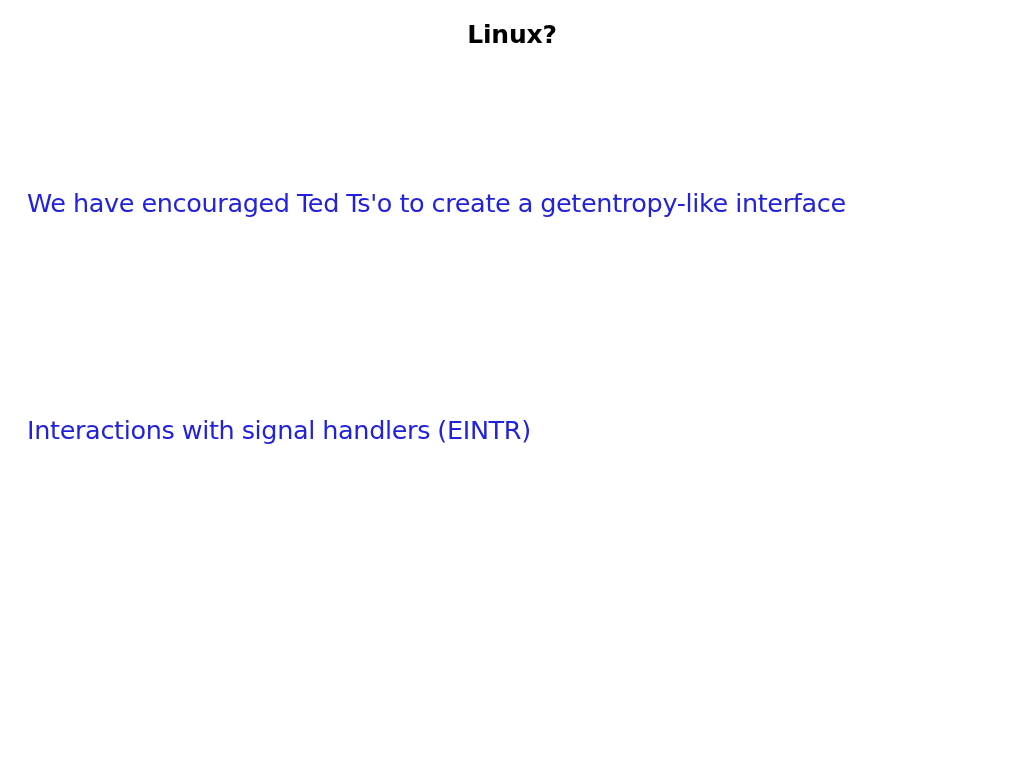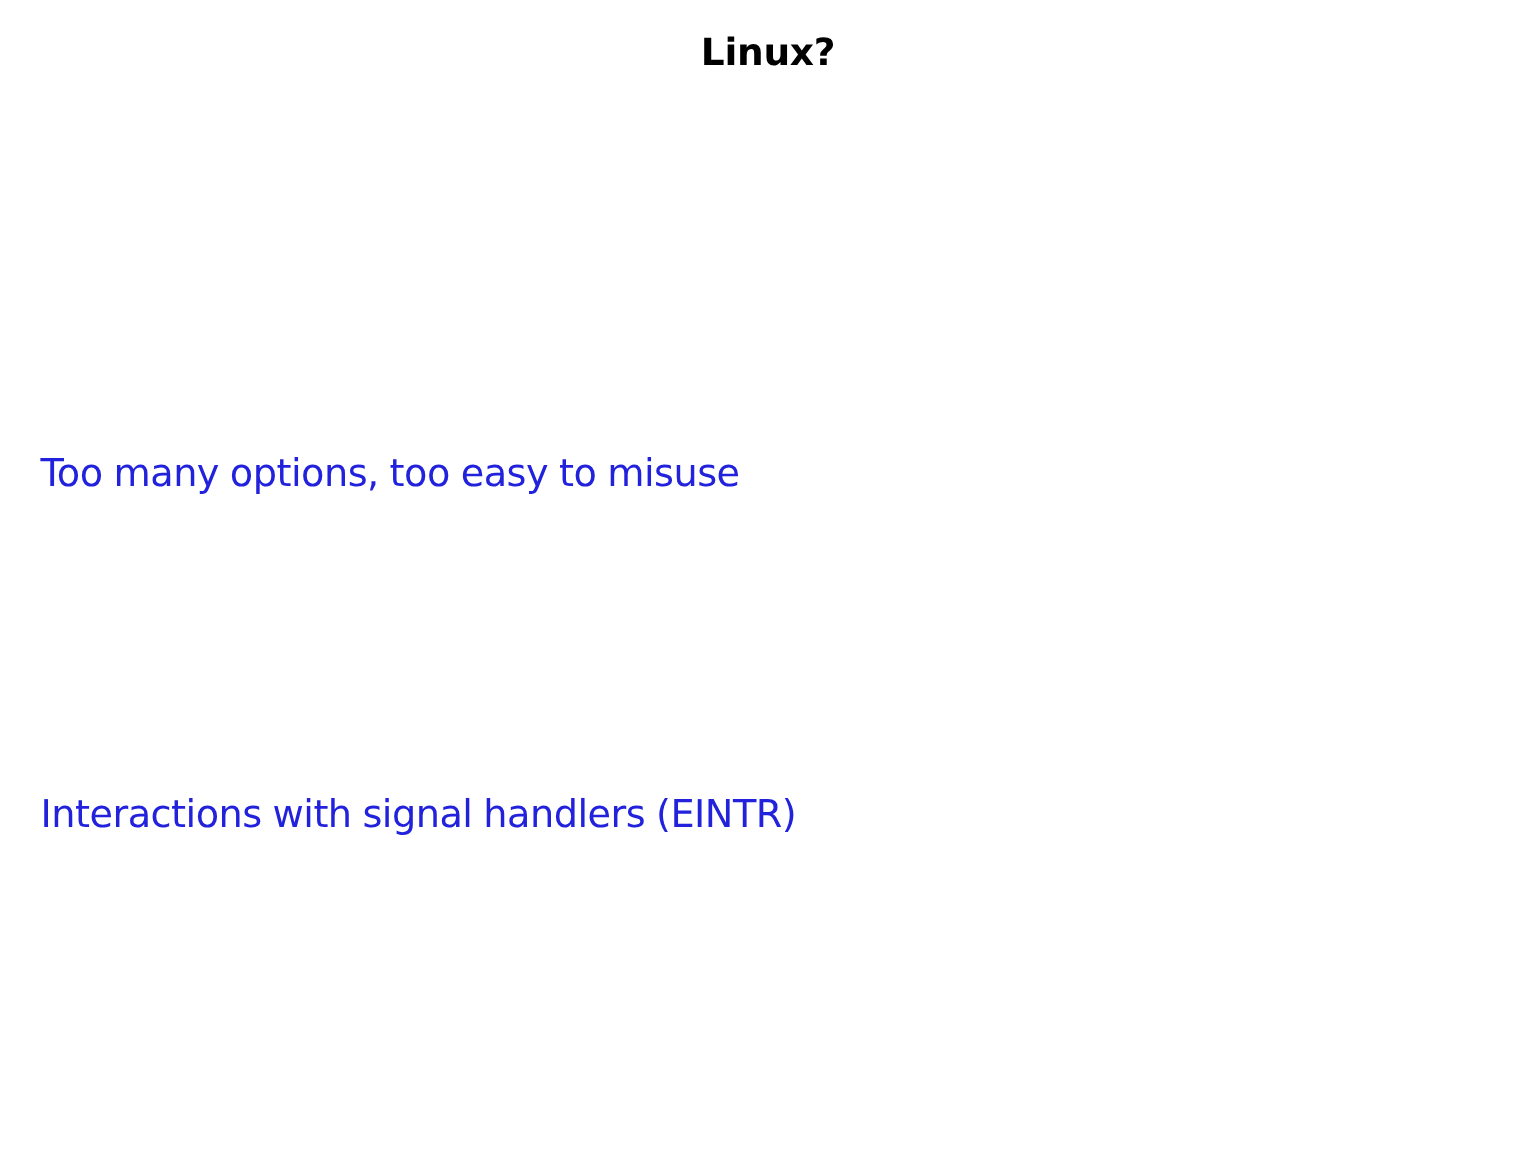--- a/index.html
+++ b/index.html
@@ -63,24 +63,22 @@
 </head>
 <body>
 
 <div class="slide" style="background: rgb(255, 255, 255);">
 
   <div class="slide-title" style="color: rgb(0, 0, 0);">Linux?</div>
 
   <div class="body-block">
 
     <div class="para" style="color: rgb(34, 34, 221);">
+      <span class="line">We have encouraged Ted Ts'o to create a getentropy-like interface</span>
     </div>
 
-    <div class="para" style="color: rgb(34, 34, 221);">
-      <span class="line">Too many options, too easy to misuse</span>
-    </div>
 
     <div class="para" style="color: rgb(34, 34, 221);">
       <span class="line">Interactions with signal handlers (EINTR)</span>
     </div>
 
   </div>
 </div>
 
 </body></html>

